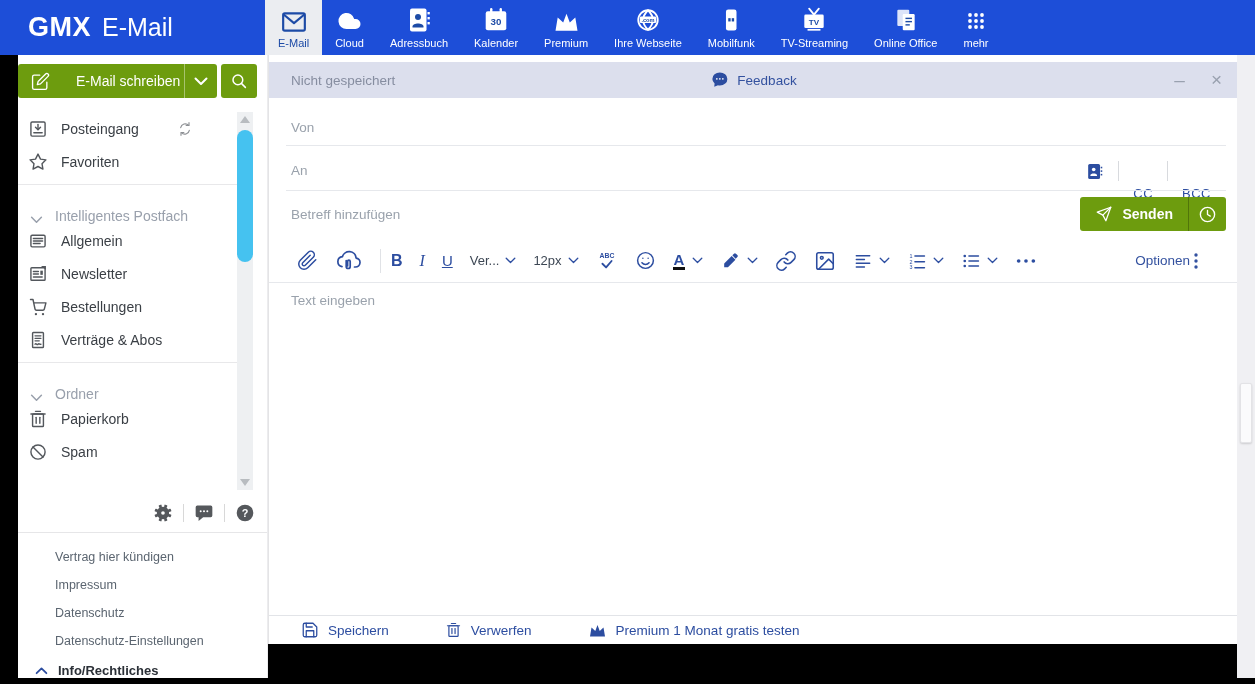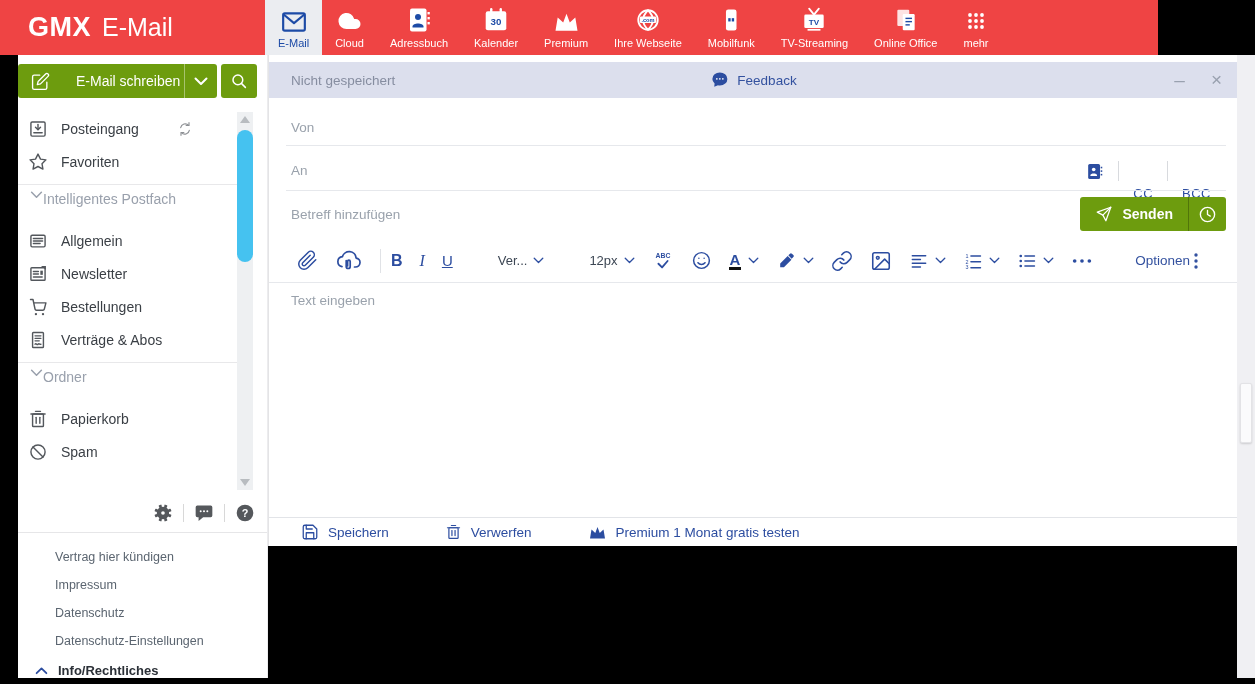--- a/index.html
+++ b/index.html
@@ -1,20 +1,20 @@
 <!DOCTYPE html>
 <html><head>
 <meta charset="utf-8">
 <style>
   * { margin:0; padding:0; box-sizing:border-box; }
   html,body { width:1255px; height:684px; overflow:hidden; background:#000;
     font-family:"Liberation Sans","DejaVu Sans",sans-serif; }
 
   
-  .topbar { position:absolute; left:0; top:0; width:1158px; height:55px; background:#ef4444; }
+  .topbar { position:absolute; left:0; top:0; width:1255px; height:55px; background:#1d4ed8; }
   .brand { position:absolute; left:28px; top:0; height:55px; display:flex; align-items:center; color:#fff; }
   .brand .gmx { font-weight:800; font-size:27px; letter-spacing:.5px; }
   .brand .prod { font-weight:300; font-size:25px; margin-left:11px; }
   .tabs { position:absolute; left:265px; top:0; height:55px; display:flex; }
   .tab { height:55px; padding:6px 13px 0; display:flex; flex-direction:column; align-items:center; justify-content:flex-start;
          gap:4px; color:#fff; font-size:11px; cursor:pointer; }
   .tab .ticon { height:27px; display:flex; align-items:flex-end; }
   .tab.sel { background:#ebedf1; color:#1d4ba6; }
   .tab span.tlabel { white-space:nowrap; }
 
@@ -22,38 +22,38 @@
   .sidebar { position:absolute; left:18px; top:55px; width:250px; height:623px; background:#fff; border-right:1px solid #ececee; }
   .compose-row { display:flex; margin:9px 10px 0 0; height:34px; }
   .btn-green { background:#6d9c0e; color:#fff; display:flex; align-items:center; cursor:pointer; }
   .compose-main { flex:1; border-radius:3px 0 0 3px; padding-left:13px; gap:26px; font-size:14px; }
   .compose-chev { width:33px; justify-content:center; border-left:1px solid rgba(255,255,255,.4); border-radius:0 3px 3px 0; }
   .search-btn { width:36px; margin-left:4px; border-radius:3px; justify-content:center; }
 
   .folders { position:relative; margin-top:14px; height:380px; overflow:hidden; }
   .srow { height:33px; display:flex; align-items:center; padding-left:10px; gap:13px; font-size:14px; color:#3a3f45; cursor:pointer; }
   .srow .sic { color:#53575c; display:flex; }
-  .shead { height:33px; display:flex; align-items:flex-start; padding-left:12px; font-size:14px; color:#99a0ac; cursor:pointer; }
+  .shead { height:33px; display:flex; align-items:flex-end; padding-left:12px; gap:12px; font-size:14px; color:#99a0ac; cursor:pointer; }
   .sdiv { height:1px; background:#e8e8ea; margin:6px 30px 6px 0; }
   .refresh { margin-left:auto; margin-right:74px; color:#8d9094; display:flex; }
 
   .sscroll { position:absolute; right:14px; top:0; width:16px; height:378px; background:#eef0f2; }
   .sarrow-up { position:absolute; top:4px; left:3px; width:0; height:0; border-left:5px solid transparent; border-right:5px solid transparent; border-bottom:7px solid #b8bcc0; }
   .sarrow-dn { position:absolute; bottom:4px; left:3px; width:0; height:0; border-left:5px solid transparent; border-right:5px solid transparent; border-top:7px solid #b8bcc0; }
   .sthumb { position:absolute; top:18px; left:0; width:16px; height:132px; background:#45c2f0; border-radius:8px; }
 
   .tools { height:32px; margin-top:5px; display:flex; align-items:center; justify-content:flex-end; padding-right:12px; color:#55585c; }
   .tools .tsep { width:1px; height:18px; background:#d8d8d8; margin:0 10px; }
   .sdiv2 { height:1px; background:#e6e6e8; margin-top:3px; }
   .legal { margin-top:10px; }
   .legal .lrow { height:28px; line-height:28px; padding-left:37px; font-size:12.5px; color:#5b6570; cursor:pointer; }
   .ltoggle { margin-top:8px; display:flex; align-items:center; gap:10px; padding-left:17px; font-weight:bold; font-size:13px; color:#2b3037; cursor:pointer; }
 
   
-  .main { position:absolute; left:268px; top:55px; width:987px; height:491px; background:#fff; border-left:1px solid #e4e4e6; }
+  .main { position:absolute; left:268px; top:55px; width:987px; height:589px; background:#fff; border-left:1px solid #e4e4e6; }
   .chead { position:absolute; left:0; top:7px; width:969px; height:36px; background:#dcdfed; display:flex; align-items:center; }
   .status { margin-left:22px; color:#868da0; font-size:13.5px; }
   .fb { position:absolute; left:50%; transform:translateX(-50%); display:flex; gap:9px; align-items:center; color:#33519f; font-size:13.5px; cursor:pointer; }
   .wc { margin-left:auto; display:flex; gap:26px; margin-right:16px; color:#99a1af; font-size:19px; }
   .wc span { cursor:pointer; line-height:36px; }
 
   .ph { color:#9aa2ac; font-size:13.5px; }
   .f-von { position:absolute; left:22px; top:58px; height:30px; line-height:30px; width:600px; cursor:text; }
   .hdiv1 { position:absolute; left:17px; top:90px; width:940px; height:1px; background:#e6e8ec; }
   .f-an  { position:absolute; left:22px; top:98px; height:36px; line-height:36px; width:600px; cursor:text; }
@@ -67,21 +67,21 @@
   .send-main { background:#6d9c0e; color:#fff; display:flex; align-items:center; gap:9px; padding:0 15px; font-size:14px; font-weight:bold; }
   .send-clock { background:#6d9c0e; border-left:1px solid rgba(0,0,0,.25); width:38px; display:flex; align-items:center; justify-content:center; color:#fff; }
 
   .toolbar { position:absolute; left:0; top:184px; width:969px; height:44px; border-bottom:1px solid #e6e8ec;
              display:flex; align-items:center; padding-left:28px; color:#2c4da0; }
   .ti { margin-right:17px; display:flex; align-items:center; cursor:pointer; }
   .tsepv { width:1px; height:24px; background:#e0e2e6; margin:0 10px 0 2px; }
   .bld { font-weight:bold; font-size:16px; }
   .itl { font-style:italic; font-size:16px; font-family:"Liberation Serif",serif; }
   .und { text-decoration:underline; font-size:15px; }
-  .seltxt { font-size:13px; color:#3d4754; margin-right:6px;margin-left:28px; }
+  .seltxt { font-size:13px; color:#3d4754; margin-right:6px; }
   .chev9 { display:flex; }
   .colorA { font-weight:bold; font-size:15px; border-bottom:3px solid #111; line-height:15px; padding:0 1px; }
   .optn { position:absolute; right:40px; display:flex; align-items:center; gap:4px; font-size:13.5px; color:#33519f; cursor:pointer; }
 
   .bodyph { position:absolute; left:22px; top:238px; cursor:text; }
 
   .cfooter { position:absolute; left:0; bottom:0; width:969px; height:29px; border-top:1px solid #e2e4e8;
              display:flex; align-items:center; padding-left:32px; gap:56px; color:#2c4da0; font-size:13.5px; }
   .cfooter .fitem { display:flex; align-items:center; gap:9px; cursor:pointer; }
 

